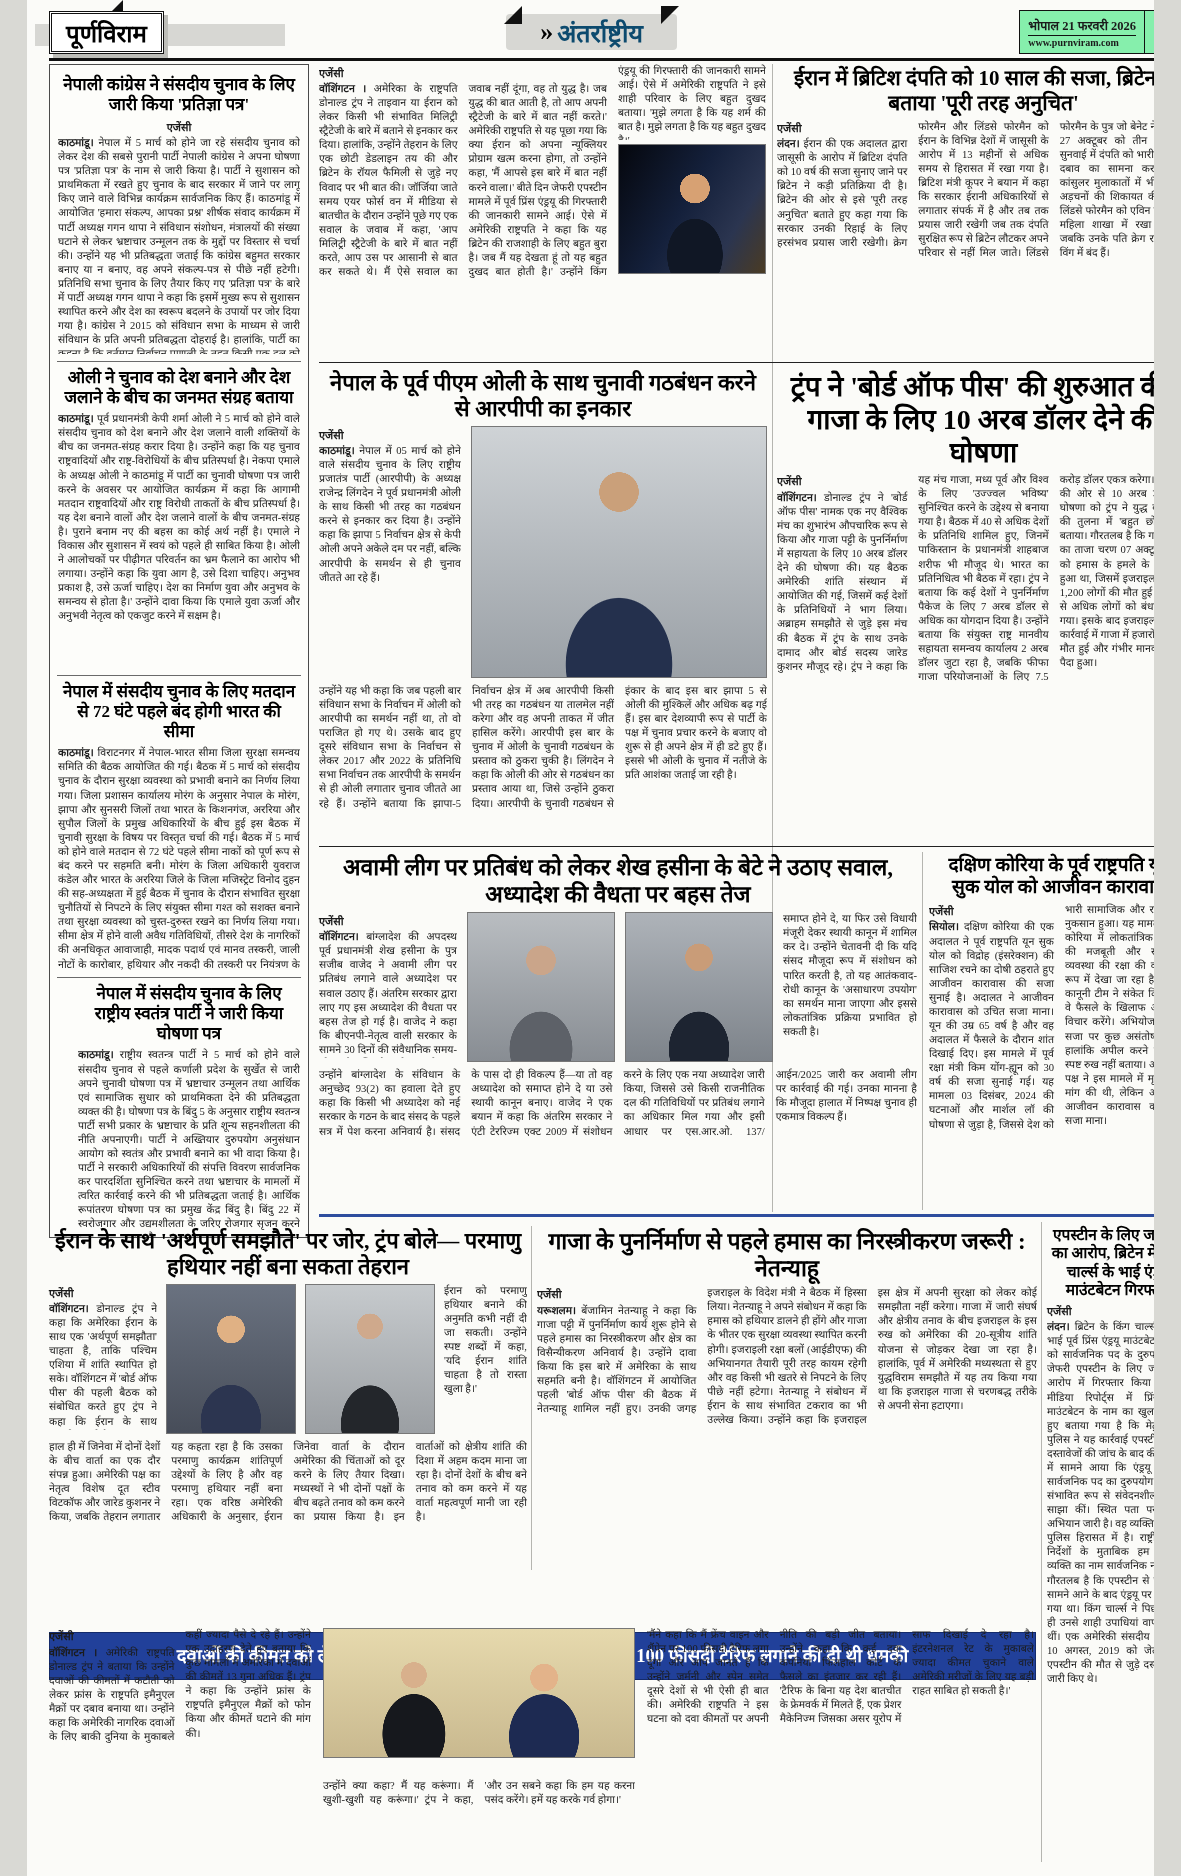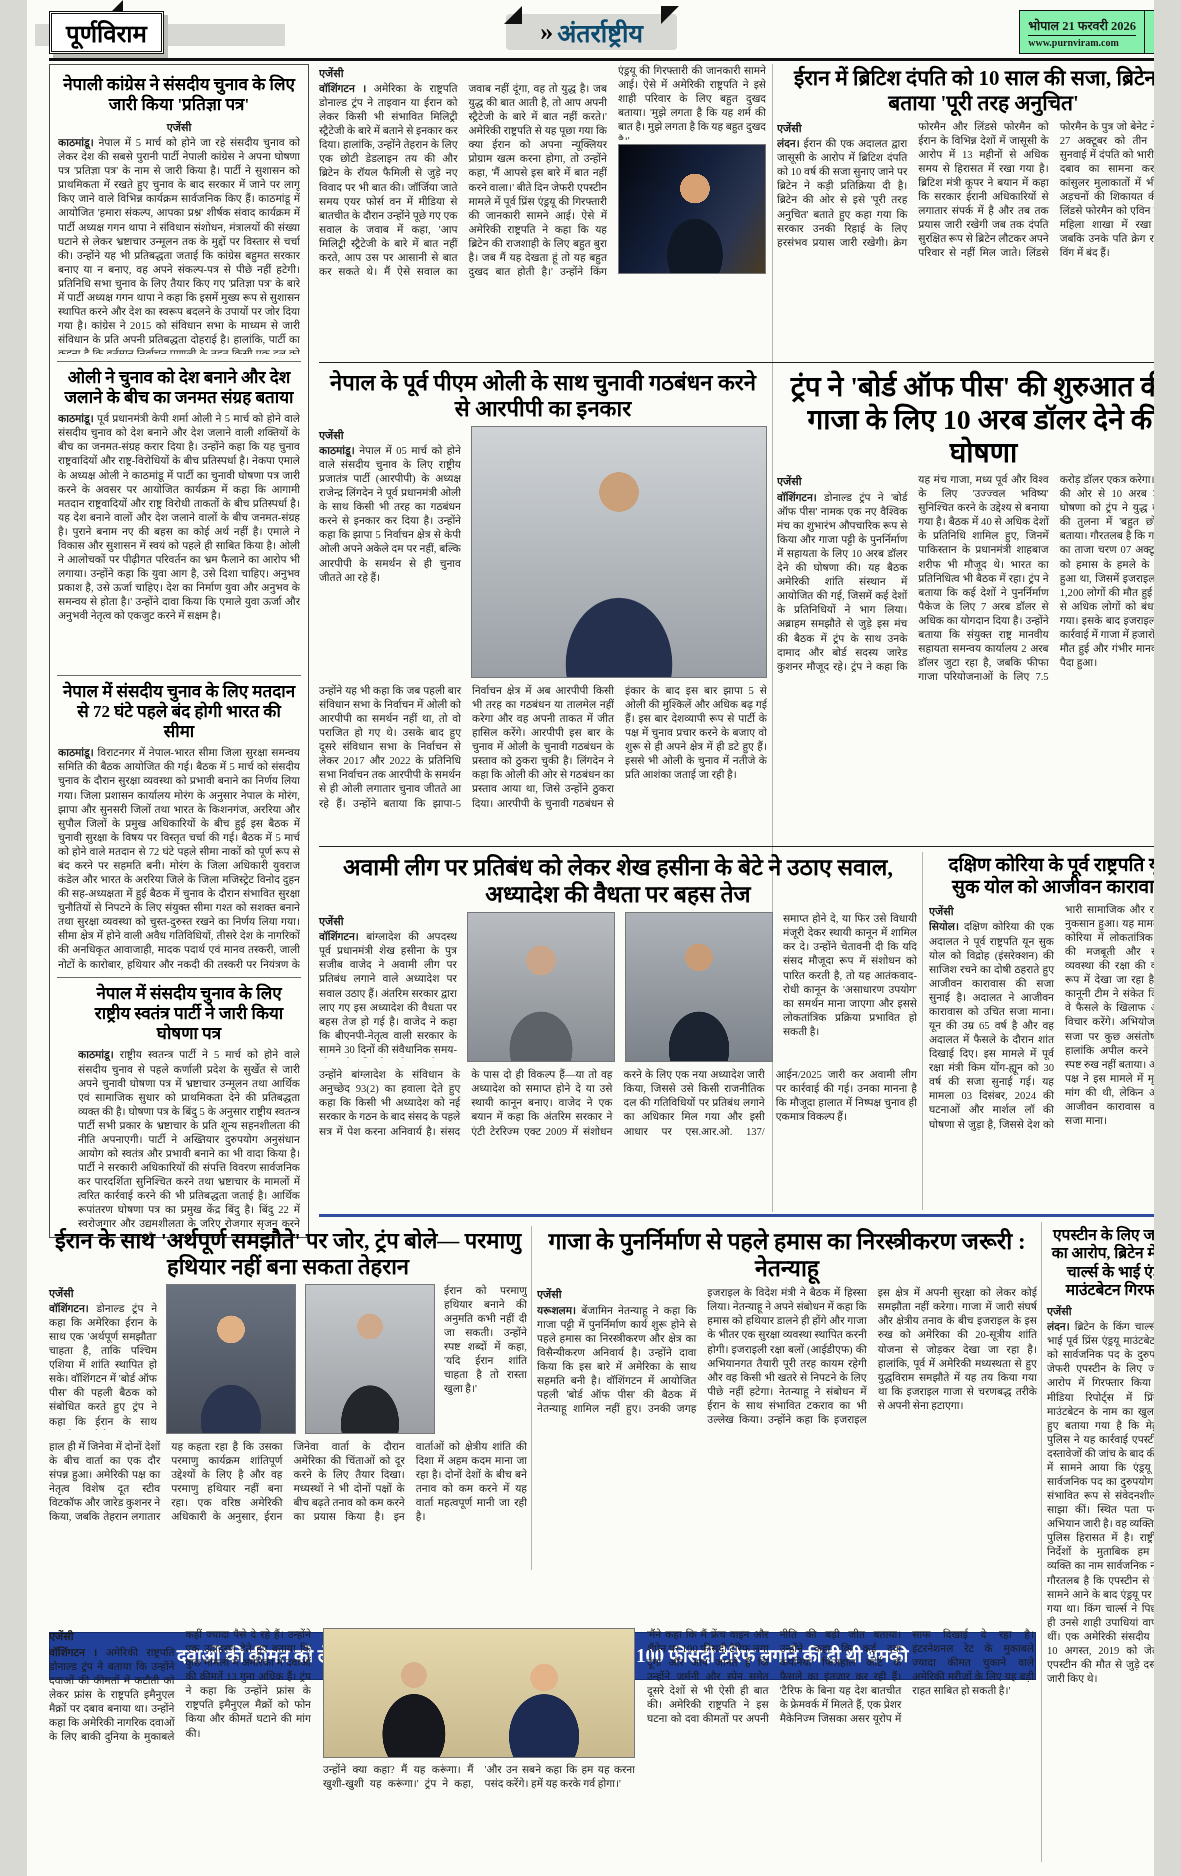--- a/index.html
+++ b/index.html
@@ -214,21 +214,21 @@
   <div class="abs" style="left:22px;top:1628px;width:985px;height:234px;">
     <div style="display:flex;gap:12px;height:234px;">
       <div style="width:262px;">
         <div class="bt c2 clip" style="height:232px;">
           <div class="byline">एजेंसी</div>
           <p class="bt"><span class="dateline">वॉशिंगटन ।</span> <span>अमेरिकी राष्ट्रपति डोनाल्ड ट्रंप ने बताया कि उन्होंने दवाओं की कीमतों में कटौती को लेकर फ्रांस के राष्ट्रपति इमैनुएल मैक्रों पर दबाव बनाया था। उन्होंने कहा कि अमेरिकी नागरिक दवाओं के लिए बाकी दुनिया के मुकाबले कहीं ज्यादा पैसे दे रहे हैं। उन्होंने एक उदाहरण देते हुए बताया कि कुछ मामलों में अमेरिका में दवाओं की कीमतें 13 गुना अधिक हैं। ट्रंप ने कहा कि उन्होंने फ्रांस के राष्ट्रपति इमैनुएल मैक्रों को फोन किया और कीमतें घटाने की मांग की।</span></p>
         </div>
       </div>
       <div style="width:312px;">
         <div class="photo ph-ovaloffice" style="width:310px;height:128px;"></div>
-        <p class="bt c2 clip" style="height:92px;margin-top:5px;">उन्होंने क्या कहा? मैं यह करूंगा। मैं खुशी-खुशी यह करूंगा।' ट्रंप ने कहा, 'और उन सबने कहा कि हम यह करना पसंद करेंगे। हमें यह करके गर्व होगा।'</p>
+        <p class="bt c2 clip" style="height:92px;margin-top:21px;">उन्होंने क्या कहा? मैं यह करूंगा। मैं खुशी-खुशी यह करूंगा।' ट्रंप ने कहा, 'और उन सबने कहा कि हम यह करना पसंद करेंगे। हमें यह करके गर्व होगा।'</p>
       </div>
       <div style="flex:1;">
         <p class="bt c3 clip" style="height:232px;">'मैंने कहा कि मैं फ्रेंच वाइन और शैंपेन पर 100 फीसदी टैरिफ लगा दूंगा और आप जानते हैं कि उन्होंने जर्मनी और स्पेन समेत दूसरे देशों से भी ऐसी ही बात की। अमेरिकी राष्ट्रपति ने इस घटना को दवा कीमतों पर अपनी नीति की बड़ी जीत बताया। उन्होंने कहा कि कई दवा कंपनियां फिलहाल कोर्ट के फैसले का इंतजार कर रही हैं। 'टैरिफ के बिना यह देश बातचीत के फ्रेमवर्क में मिलते हैं, एक प्रेशर मैकेनिज्म जिसका असर यूरोप में साफ दिखाई दे रहा है। इंटरनेशनल रेट के मुकाबले ज्यादा कीमत चुकाने वाले अमेरिकी मरीजों के लिए यह बड़ी राहत साबित हो सकती है।'</p>
       </div>
     </div>
   </div>
 
 </div>
 
 </body></html>

